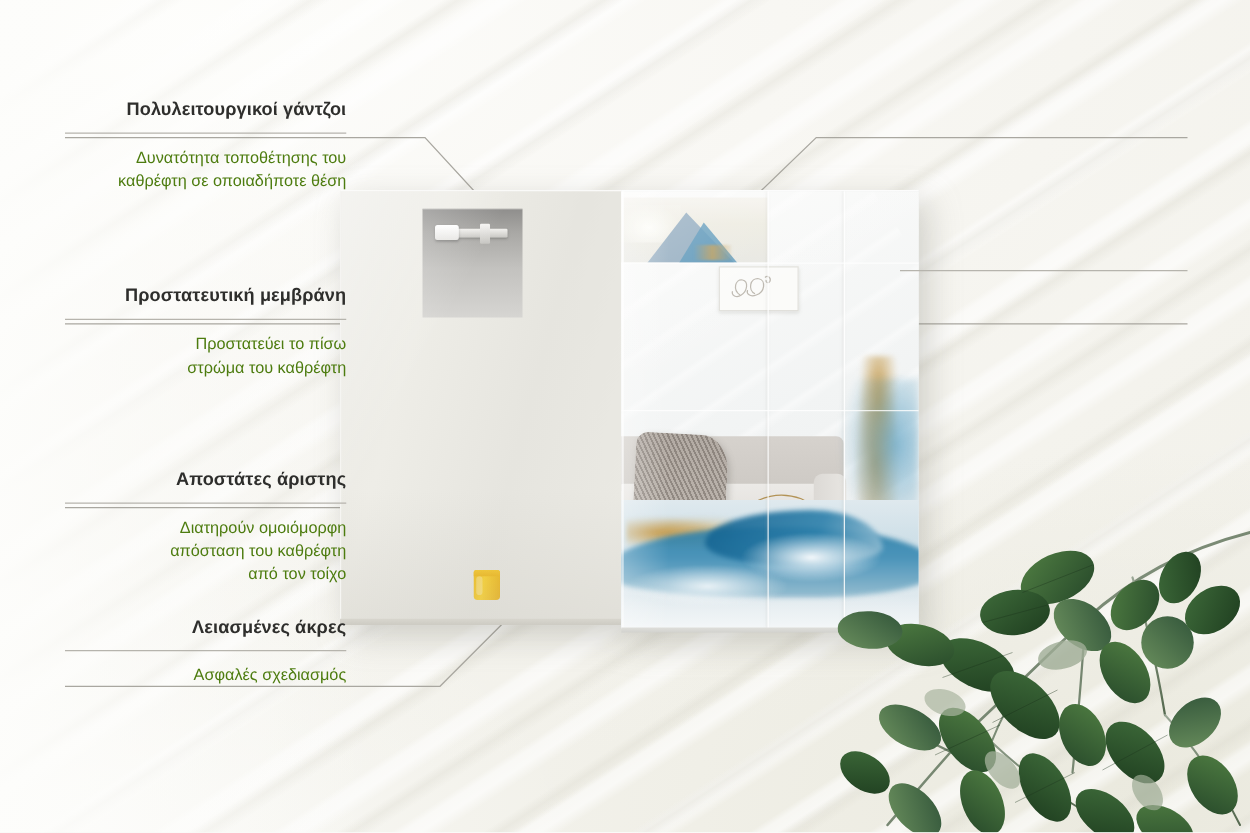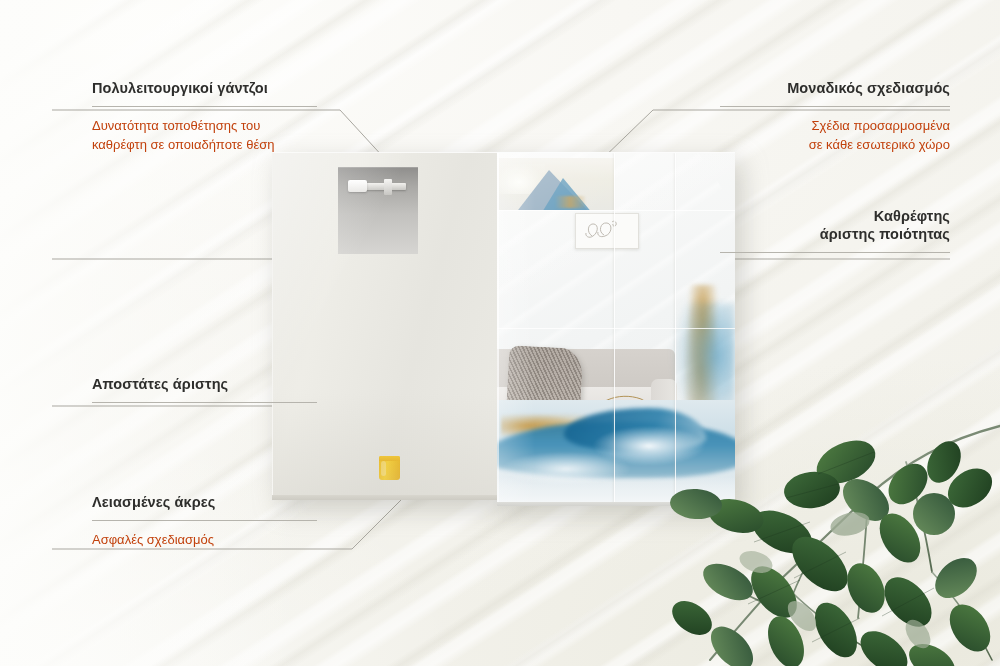--- a/index.html
+++ b/index.html
@@ -89,26 +89,26 @@
     line-height: 1.25;
     white-space: pre-line;
   }
   .label .rule {
     height: 1px;
     background: #b6b4ad;
     margin: 9px 0 10px 0;
   }
   .label .desc {
     font-size: 13px;
-    color: #c2410c;
+    color: #4d7c0f;
     line-height: 1.42;
     white-space: pre-line;
     font-weight: 300;
   }
-  .label.left { text-align: left; margin-left: 40px; }
+  .label.left { text-align: right; }
   .label.right { text-align: right; }
 
   
   .product {
     position: absolute;
     left: 272px;
     top: 152px;
     width: 463px;
     height: 351px;
     filter: drop-shadow(7px 9px 13px rgba(120,118,110,.30));
@@ -617,42 +617,43 @@
     <div class="panel-mirror-bottom"></div>
   </div>
 
   <div class="label left" style="left:52px; top:79px; width:225px;">
     <div class="title">Πολυλειτουργικοί γάντζοι</div>
     <div class="rule"></div>
     <div class="desc">Δυνατότητα τοποθέτησης του
 καθρέφτη σε οποιαδήποτε θέση</div>
   </div>
 
+  <div class="label left" style="left:52px; top:228px; width:225px;">
+    <div class="title">Προστατευτική μεμβράνη</div>
+    <div class="rule"></div>
+    <div class="desc">Προστατεύει το πίσω
+στρώμα του καθρέφτη</div>
+  </div>
 
   <div class="label left" style="left:52px; top:375px; width:225px;">
     <div class="title">Αποστάτες άριστης</div>
     <div class="rule"></div>
+    <div class="desc">Διατηρούν ομοιόμορφη
+απόσταση του καθρέφτη
+από τον τοίχο</div>
   </div>
 
   <div class="label left" style="left:52px; top:493px; width:225px;">
     <div class="title">Λειασμένες άκρες</div>
     <div class="rule"></div>
     <div class="desc">Ασφαλές σχεδιασμός</div>
   </div>
 
-  <div class="label right" style="right:50px; top:79px; width:230px;">
-    <div class="title">Μοναδικός σχεδιασμός</div>
-    <div class="rule"></div>
-    <div class="desc">Σχέδια προσαρμοσμένα
-σε κάθε εσωτερικό χώρο</div>
-  </div>
 
   <div class="label right" style="right:50px; top:207px; width:230px;">
-    <div class="title">Καθρέφτης
-άριστης ποιότητας</div>
     <div class="rule"></div>
   </div>
 
   <svg class="foliage" width="330" height="300" viewBox="0 0 330 300">
     <defs>
       <linearGradient id="lf1" x1="0" y1="0" x2="1" y2="1">
         <stop offset="0" stop-color="#3e6b3a"></stop>
         <stop offset="1" stop-color="#1e3d1f"></stop>
       </linearGradient>
       <linearGradient id="lf2" x1="0" y1="0" x2="1" y2="1">

